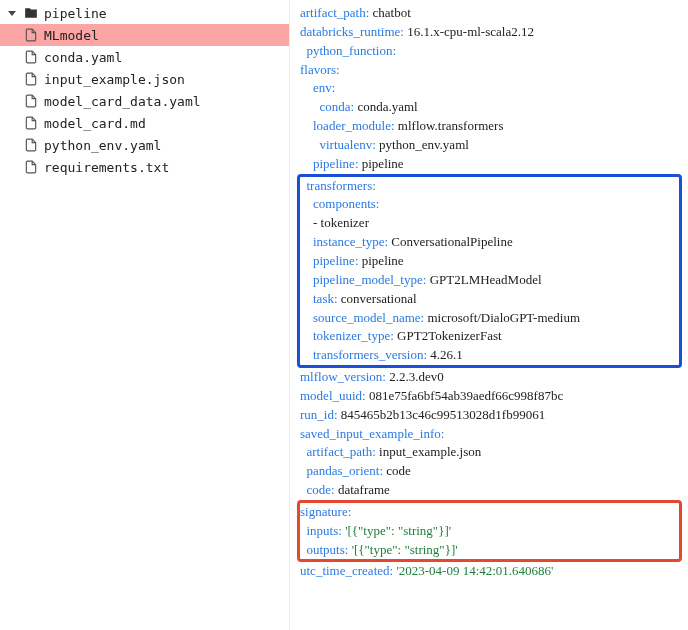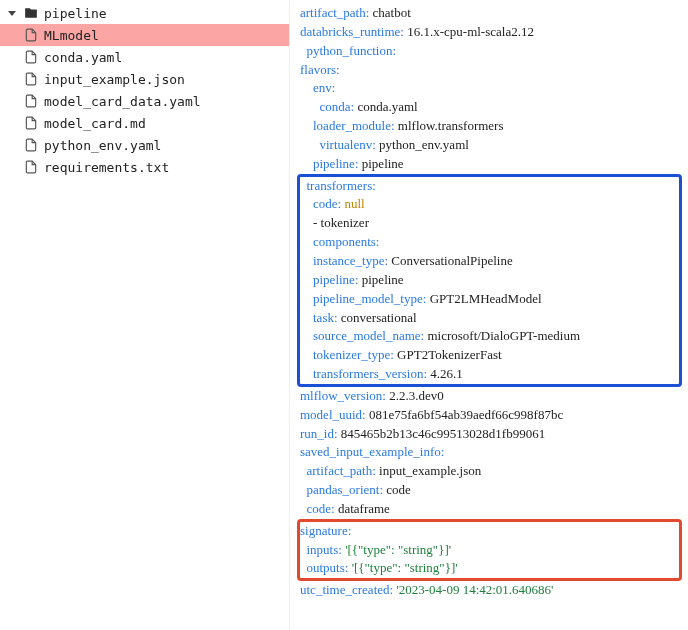--- a/index.html
+++ b/index.html
@@ -150,23 +150,22 @@
 <div class="yaml-line"><span class="k">databricks_runtime:</span> <span class="s">16.1.x-cpu-ml-scala2.12</span></div>
 <div class="yaml-line">  <span class="k">python_function:</span></div>
 <div class="yaml-line"><span class="k">flavors:</span></div>
 <div class="yaml-line">    <span class="k">env:</span></div>
 <div class="yaml-line">      <span class="k">conda:</span> <span class="s">conda.yaml</span></div>
 <div class="yaml-line">    <span class="k">loader_module:</span> <span class="s">mlflow.transformers</span></div>
 <div class="yaml-line">      <span class="k">virtualenv:</span> <span class="s">python_env.yaml</span></div>
 <div class="yaml-line">    <span class="k">pipeline:</span> <span class="s">pipeline</span></div>
 <div class="box box-blue">
 <div class="yaml-line">  <span class="k">transformers:</span></div>
-<div class="yaml-line">    <span class="k">code:</span> <span class="kw">null</span></div>
+<div class="yaml-line">    <span class="k">components:</span></div>
 <div class="yaml-line">    - <span class="s">tokenizer</span></div>
-<div class="yaml-line">    <span class="k">components:</span></div>
 <div class="yaml-line">    <span class="k">instance_type:</span> <span class="s">ConversationalPipeline</span></div>
 <div class="yaml-line">    <span class="k">pipeline:</span> <span class="s">pipeline</span></div>
 <div class="yaml-line">    <span class="k">pipeline_model_type:</span> <span class="s">GPT2LMHeadModel</span></div>
 <div class="yaml-line">    <span class="k">task:</span> <span class="s">conversational</span></div>
 <div class="yaml-line">    <span class="k">source_model_name:</span> <span class="s">microsoft/DialoGPT-medium</span></div>
 <div class="yaml-line">    <span class="k">tokenizer_type:</span> <span class="s">GPT2TokenizerFast</span></div>
 <div class="yaml-line">    <span class="k">transformers_version:</span> <span class="s">4.26.1</span></div>
 </div>
 <div class="yaml-line"><span class="k">mlflow_version:</span> <span class="s">2.2.3.dev0</span></div>
 <div class="yaml-line"><span class="k">model_uuid:</span> <span class="s">081e75fa6bf54ab39aedf66c998f87bc</span></div>

